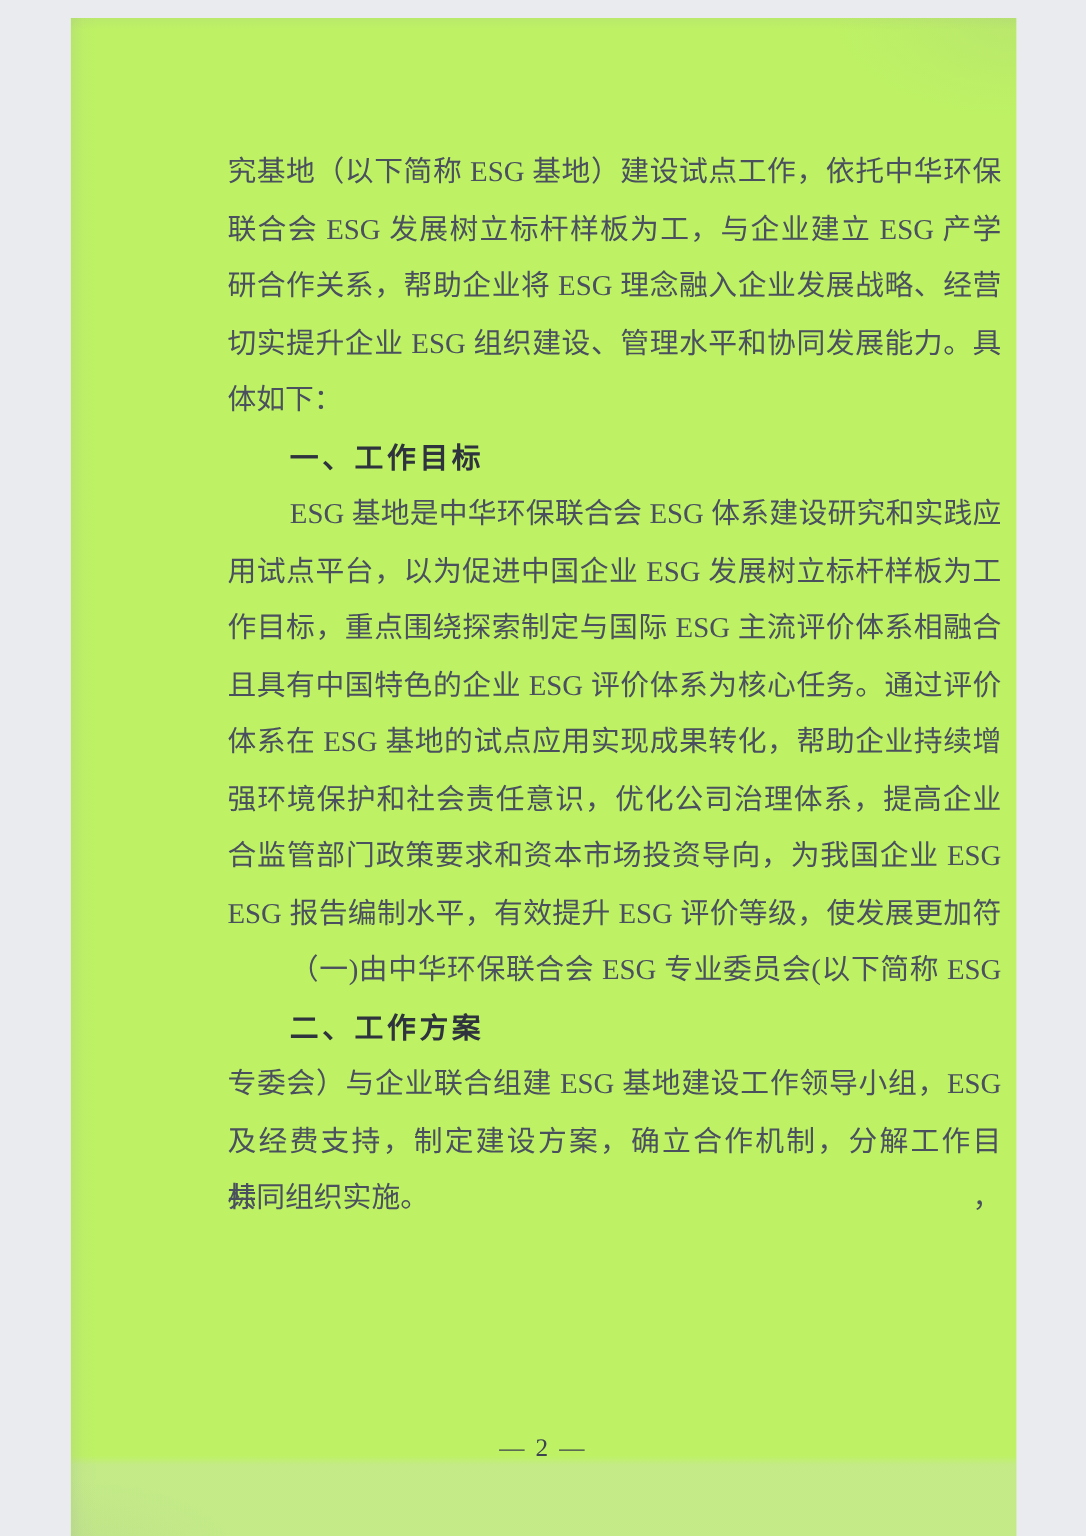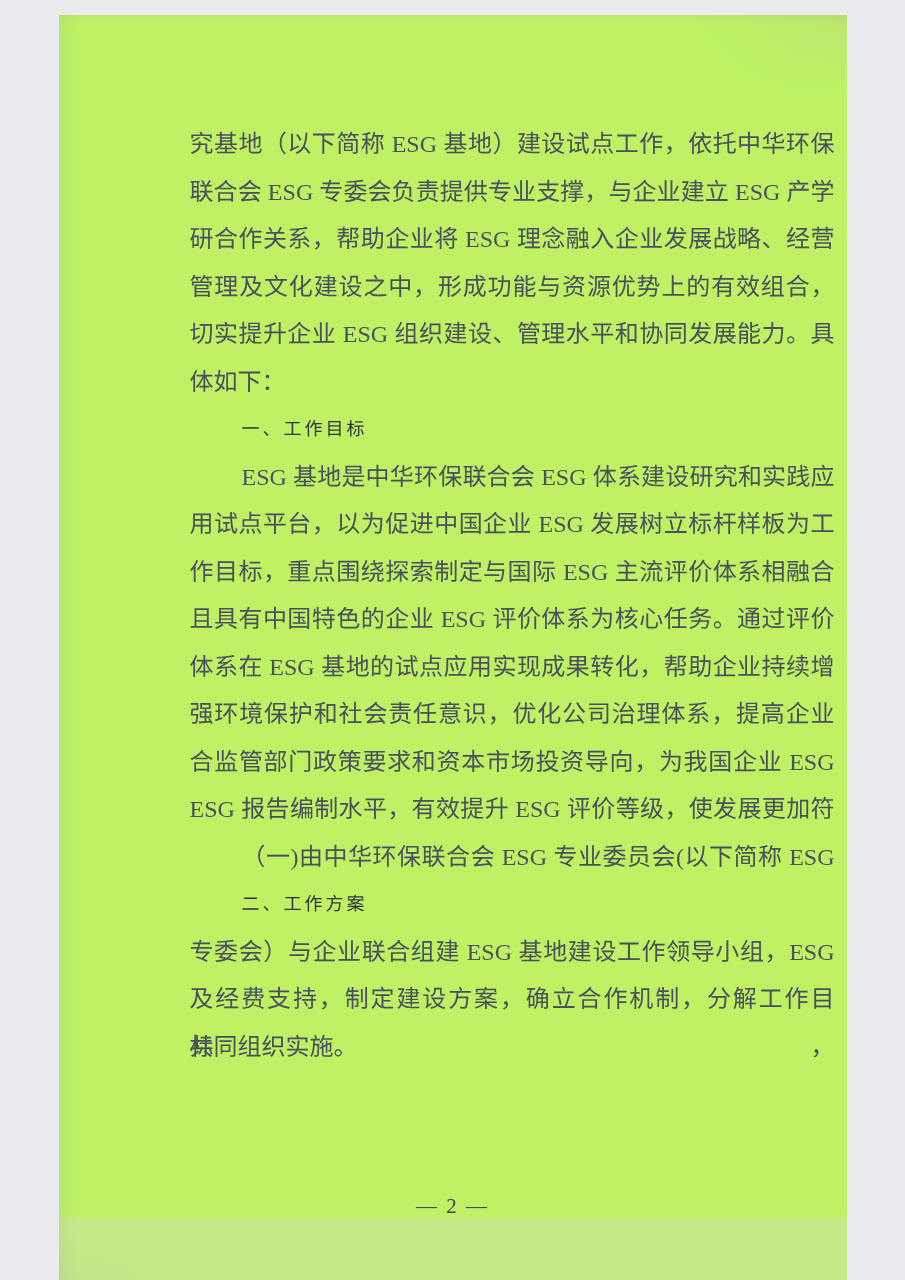--- a/index.html
+++ b/index.html
@@ -54,22 +54,22 @@
   }
   .line.fill {
     white-space: normal;
     text-align-last: justify;
   }
   .line.indent {
     text-indent: 52px;
   }
   .line.heading {
     font-family: "Liberation Sans", "DejaVu Sans", sans-serif;
-    font-weight: 400;
-    font-size: 18px;
+    font-weight: 700;
+    font-size: 24px;
     color: #2e333d;
     padding-left: 52px;
     letter-spacing: 3px;
   }
   .page-footer {
     position: absolute;
     left: 0;
     top: 1178px;
     width: 100%;
     text-align: center;
@@ -80,23 +80,22 @@
   }
 </style>
 </head>
 <body>
 
 <div class="scan-page">
   <div class="scan-texture"></div>
 
   <div class="doc-text">
       <div class="line fill">究基地（以下简称 ESG 基地）建设试点工作，依托中华环保</div>
-      <div class="line fill">联合会 ESG 专委会负责提供专业支撑，与企业建立 ESG 产学</div>
+      <div class="line fill">联合会 ESG 发展树立标杆样板为工，与企业建立 ESG 产学</div>
       <div class="line fill">研合作关系，帮助企业将 ESG 理念融入企业发展战略、经营</div>
-      <div class="line fill">管理及文化建设之中，形成功能与资源优势上的有效组合，</div>
       <div class="line fill">切实提升企业 ESG 组织建设、管理水平和协同发展能力。具</div>
       <div class="line">体如下：</div>
       <div class="line heading">一、工作目标</div>
       <div class="line indent fill">ESG 基地是中华环保联合会 ESG 体系建设研究和实践应</div>
       <div class="line fill">用试点平台，以为促进中国企业 ESG 发展树立标杆样板为工</div>
       <div class="line fill">作目标，重点围绕探索制定与国际 ESG 主流评价体系相融合</div>
       <div class="line fill">且具有中国特色的企业 ESG 评价体系为核心任务。通过评价</div>
       <div class="line fill">体系在 ESG 基地的试点应用实现成果转化，帮助企业持续增</div>
       <div class="line fill">强环境保护和社会责任意识，优化公司治理体系，提高企业</div>
       <div class="line fill">合监管部门政策要求和资本市场投资导向，为我国企业 ESG</div>

